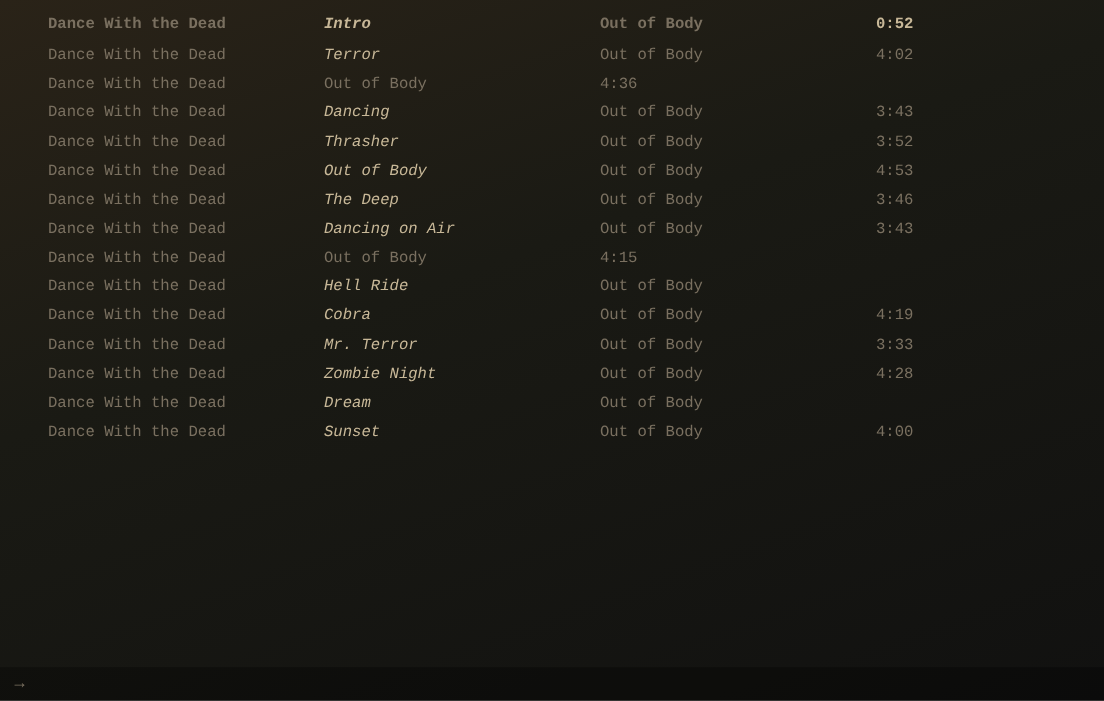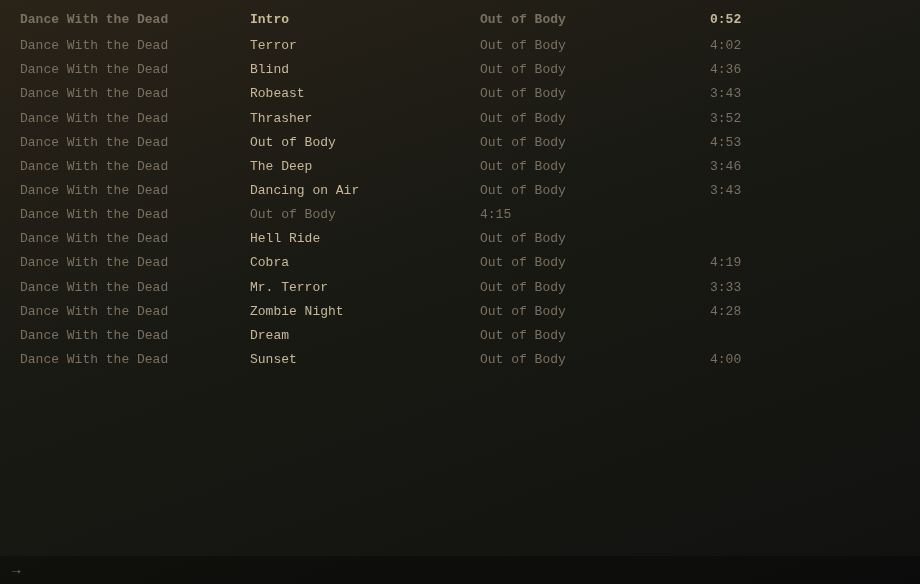--- a/index.html
+++ b/index.html
@@ -22,34 +22,36 @@
     .track-list {
       padding: 8px 0;
       width: 100%;
     }
 
     .track-row {
       display: grid;
       grid-template-columns: 230px 230px 230px 1fr;
       padding: 2px 20px 2px 20px;
       line-height: 1.55;
+      margin-left: 20px;
     }
 
     .track-row.header {
       color: #c8b898;
       font-weight: bold;
       padding-bottom: 4px;
     }
 
     .col-artist {
       color: #7a7060;
     }
 
     .col-title {
       color: #c8b898;
+      font-style: italic;
     }
 
     .track-row.header .col-title {
       color: #c8b898;
     }
 
     .col-album {
       color: #7a7060;
     }
 
@@ -93,27 +95,26 @@
   </div>
 
 <div class="track-row">
       <span class="col-artist">Dance With the Dead</span>
       <span class="col-title">Terror</span>
       <span class="col-album">Out of Body</span>
       <span class="col-duration">4:02</span>
     </div>
     <div class="track-row">
       <span class="col-artist">Dance With the Dead</span>
-      <span class="col-title">Blind</span>
       <span class="col-album">Out of Body</span>
       <span class="col-duration">4:36</span>
     </div>
     <div class="track-row">
       <span class="col-artist">Dance With the Dead</span>
-      <span class="col-title">Robeast</span>
+      <span class="col-title">Dancing</span>
       <span class="col-album">Out of Body</span>
       <span class="col-duration">3:43</span>
     </div>
     <div class="track-row">
       <span class="col-artist">Dance With the Dead</span>
       <span class="col-title">Thrasher</span>
       <span class="col-album">Out of Body</span>
       <span class="col-duration">3:52</span>
     </div>
     <div class="track-row">

